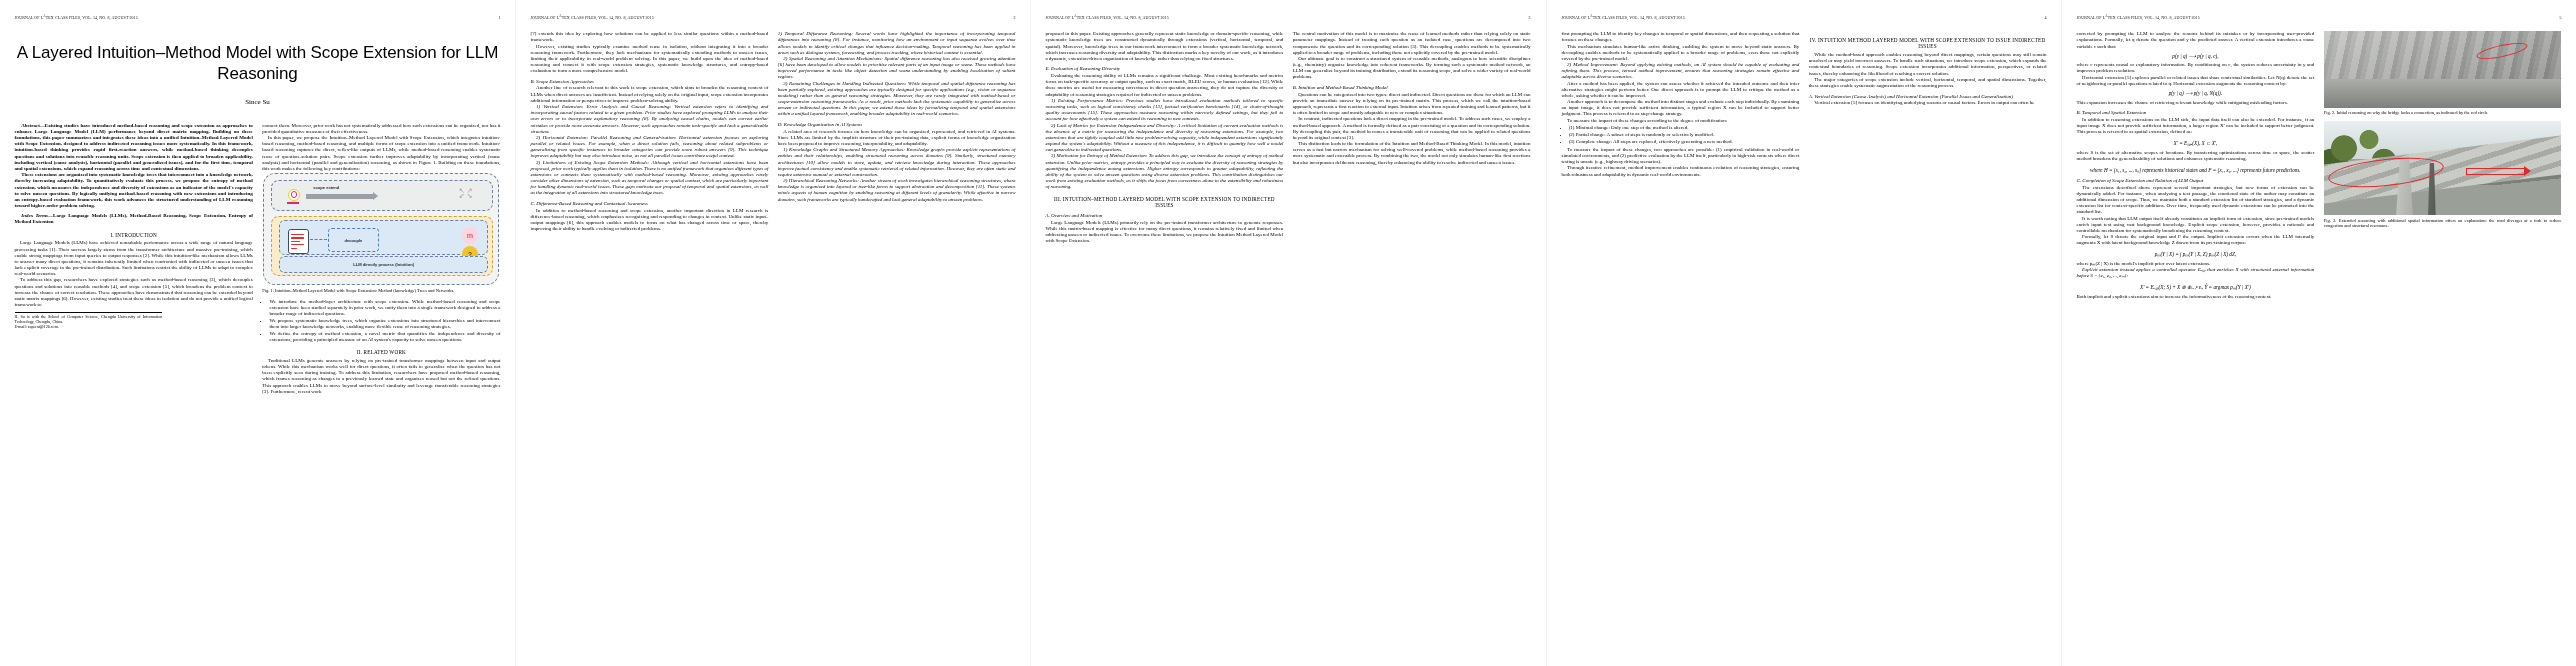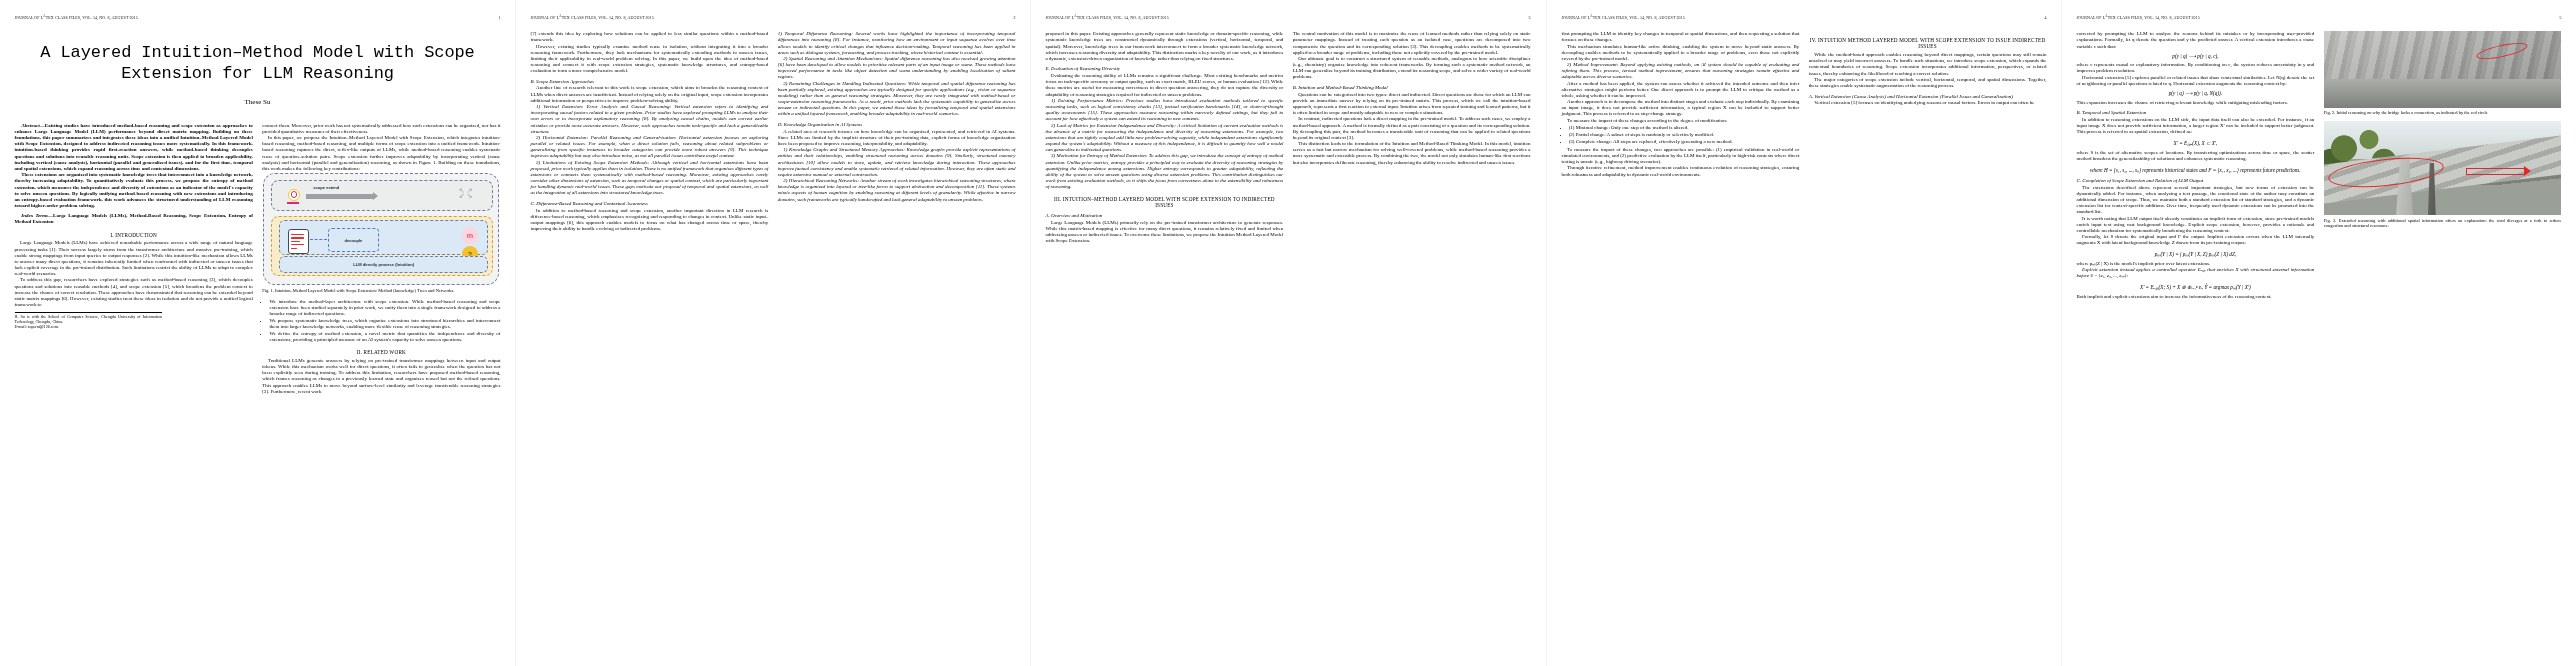--- a/index.html
+++ b/index.html
@@ -22,21 +22,21 @@
   .page.sep{border-left:0.6px solid #f2f2f2;}
 
   .runhead{display:flex;justify-content:space-between;align-items:flex-start;
     font-family:"Liberation Serif",serif;font-size:4px;letter-spacing:0.1px;
     color:#111;font-variant:small-caps;text-transform:uppercase;height:6.7px;}
   .runhead .pg{font-size:4px;}
   .latex .a{position:relative;top:-1.1px;font-size:3.1px;}
   .latex .e{position:relative;top:0.8px;}
 
   .title-block{text-align:center;margin:22px 0 0 0;}
-  h1.title{font-family:Liberation Mono, monospace;font-weight:400;font-size:17px;line-height:1.22;margin:0;letter-spacing:-0.1px;}
+  h1.title{font-family:Liberation Sans, sans-serif;font-weight:400;font-size:17px;line-height:1.22;margin:0;letter-spacing:-0.1px;}
   .author{font-size:7px;margin-top:13.3px;font-family:"Liberation Serif",serif;}
 
   .cols{display:flex;gap:9.4px;margin-top:19px;}
   .col{width:calc((100% - 9.4px)/2);}
   .page-1 .cols{margin-top:16.7px;}
 
   p.body{font-size:5px;line-height:1.235;text-align:justify;margin:0;text-indent:5.6px;
     font-family:"Liberation Serif",serif;hyphens:auto;word-spacing:-0.1px;}
   p.body.noind{text-indent:0;}
   p.abs{font-size:5px;line-height:1.24;text-align:justify;margin:0;font-weight:bold;text-indent:6.7px;}
@@ -128,21 +128,21 @@
   <div class="page page-1">
     <div class="runhead">
       <span>
         <span>JOURNAL OF </span><span class="latex">L<span class="a">A</span>T<span class="e">E</span>X</span><span> CLASS FILES, VOL. 14, NO. 8, AUGUST 2015</span>
       </span>
       <span class="pg">1</span>
     </div>
 
     <div class="title-block">
       <h1 class="title">A Layered Intuition–Method Model with Scope Extension for LLM Reasoning</h1>
-      <div class="author">These Su</div>
+      <div class="author">Since Su</div>
     </div>
 
     <div class="cols">
       <div class="col">
         <p class="abs"><b>Abstract—</b><span>Existing studies have introduced method-based reasoning and scope extension as approaches to enhance Large Language Model (LLM) performance beyond direct matrix mapping. Building on these foundations, this paper summarizes and integrates these ideas into a unified Intuition–Method Layered Model with Scope Extension, designed to address indirected reasoning issues more systematically. In this framework, intuition-based thinking provides rapid first-reaction answers, while method-based thinking decouples questions and solutions into reusable reasoning units. Scope extension is then applied to broaden applicability, including vertical (cause analysis), horizontal (parallel and generalized issues), and for the first time, temporal and spatial extensions, which expand reasoning across time and contextual dimensions.</span></p>
         <p class="abs">These extensions are organized into systematic knowledge trees that interconnect into a knowledge network, thereby increasing adaptability. To quantitatively evaluate this process, we propose the entropy of method extension, which measures the independence and diversity of extensions as an indicator of the model's capacity to solve unseen questions. By logically unifying method-based reasoning with new extensions and introducing an entropy-based evaluation framework, this work advances the structured understanding of LLM reasoning toward higher-order problem solving.</p>
         <p class="keywords"><i>Index Terms—</i><span>Large Language Models (LLMs), Method-Based Reasoning, Scope Extension, Entropy of Method Extension</span></p>
 
         <h2 class="sec">I.  INTRODUCTION</h2>
         <p class="body">Large Language Models (LLMs) have achieved remarkable performance across a wide range of natural language processing tasks [1]. Their success largely stems from the transformer architecture and massive pre-training, which enable strong mappings from input queries to output responses [2]. While this intuition-like mechanism allows LLMs to answer many direct questions, it remains inherently limited when confronted with indirected or unseen issues that lack explicit coverage in the pre-trained distribution. Such limitations restrict the ability of LLMs to adapt to complex real-world scenarios.</p>

